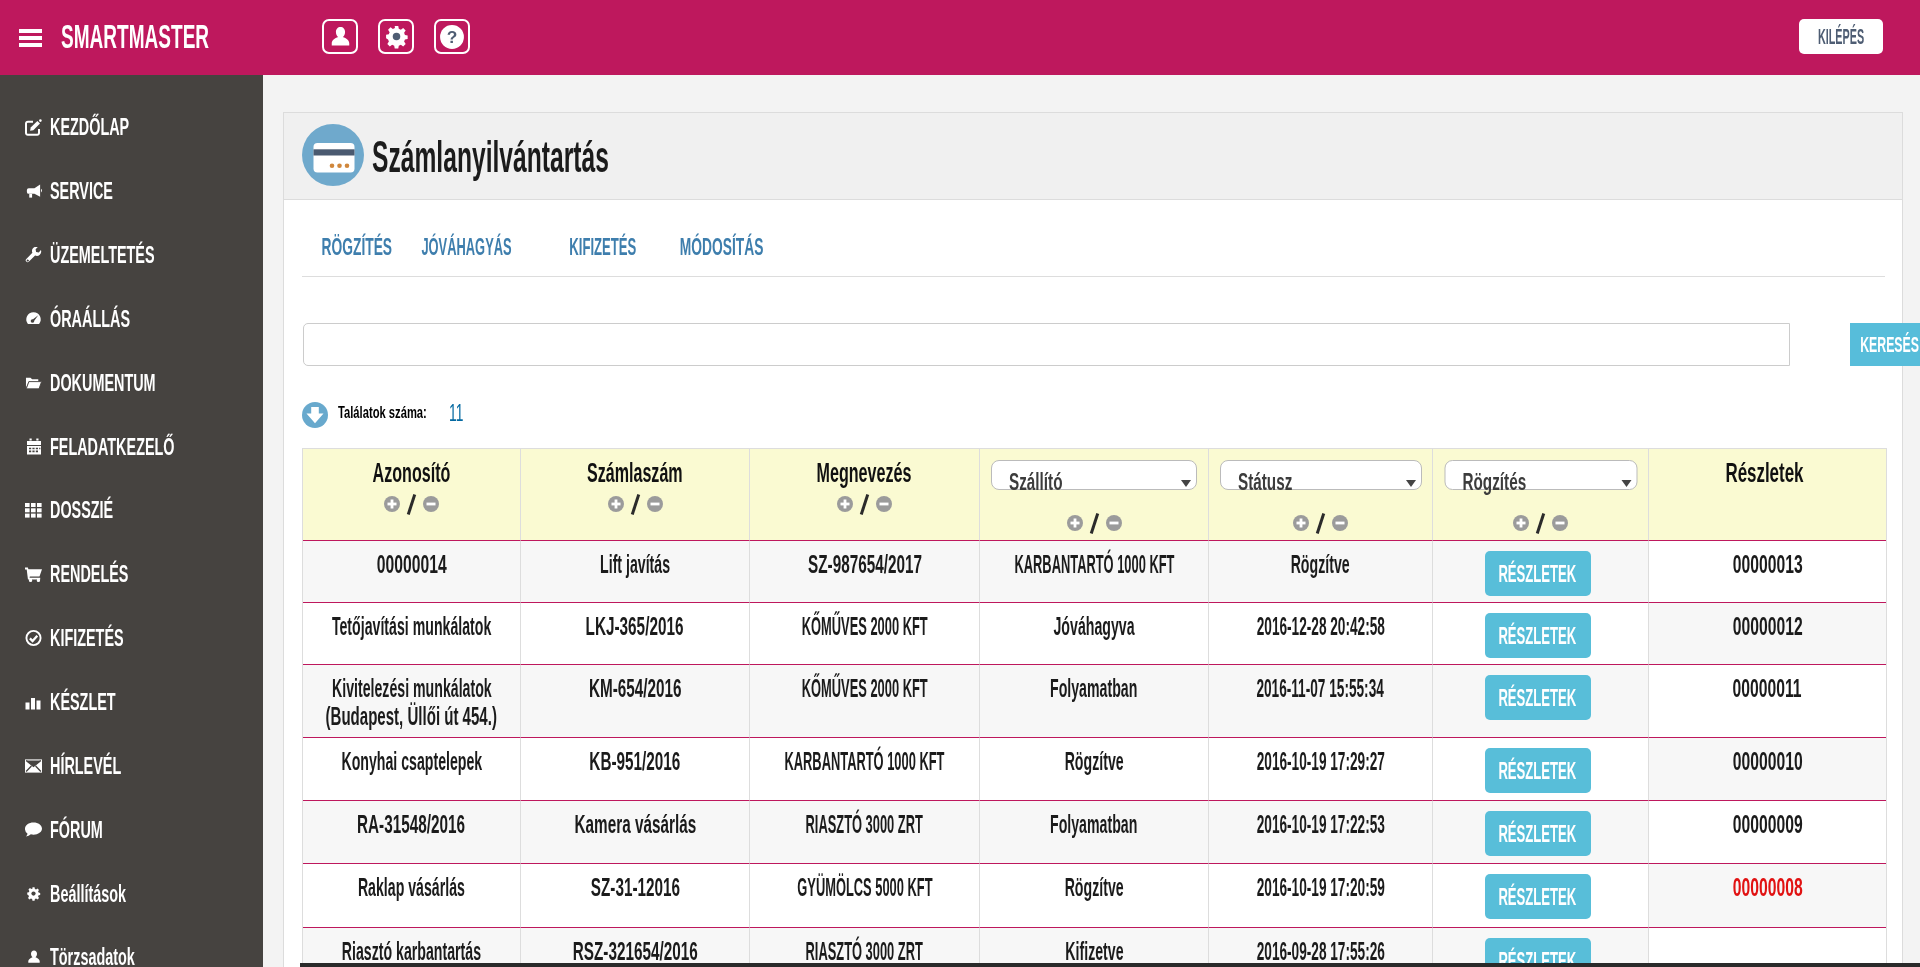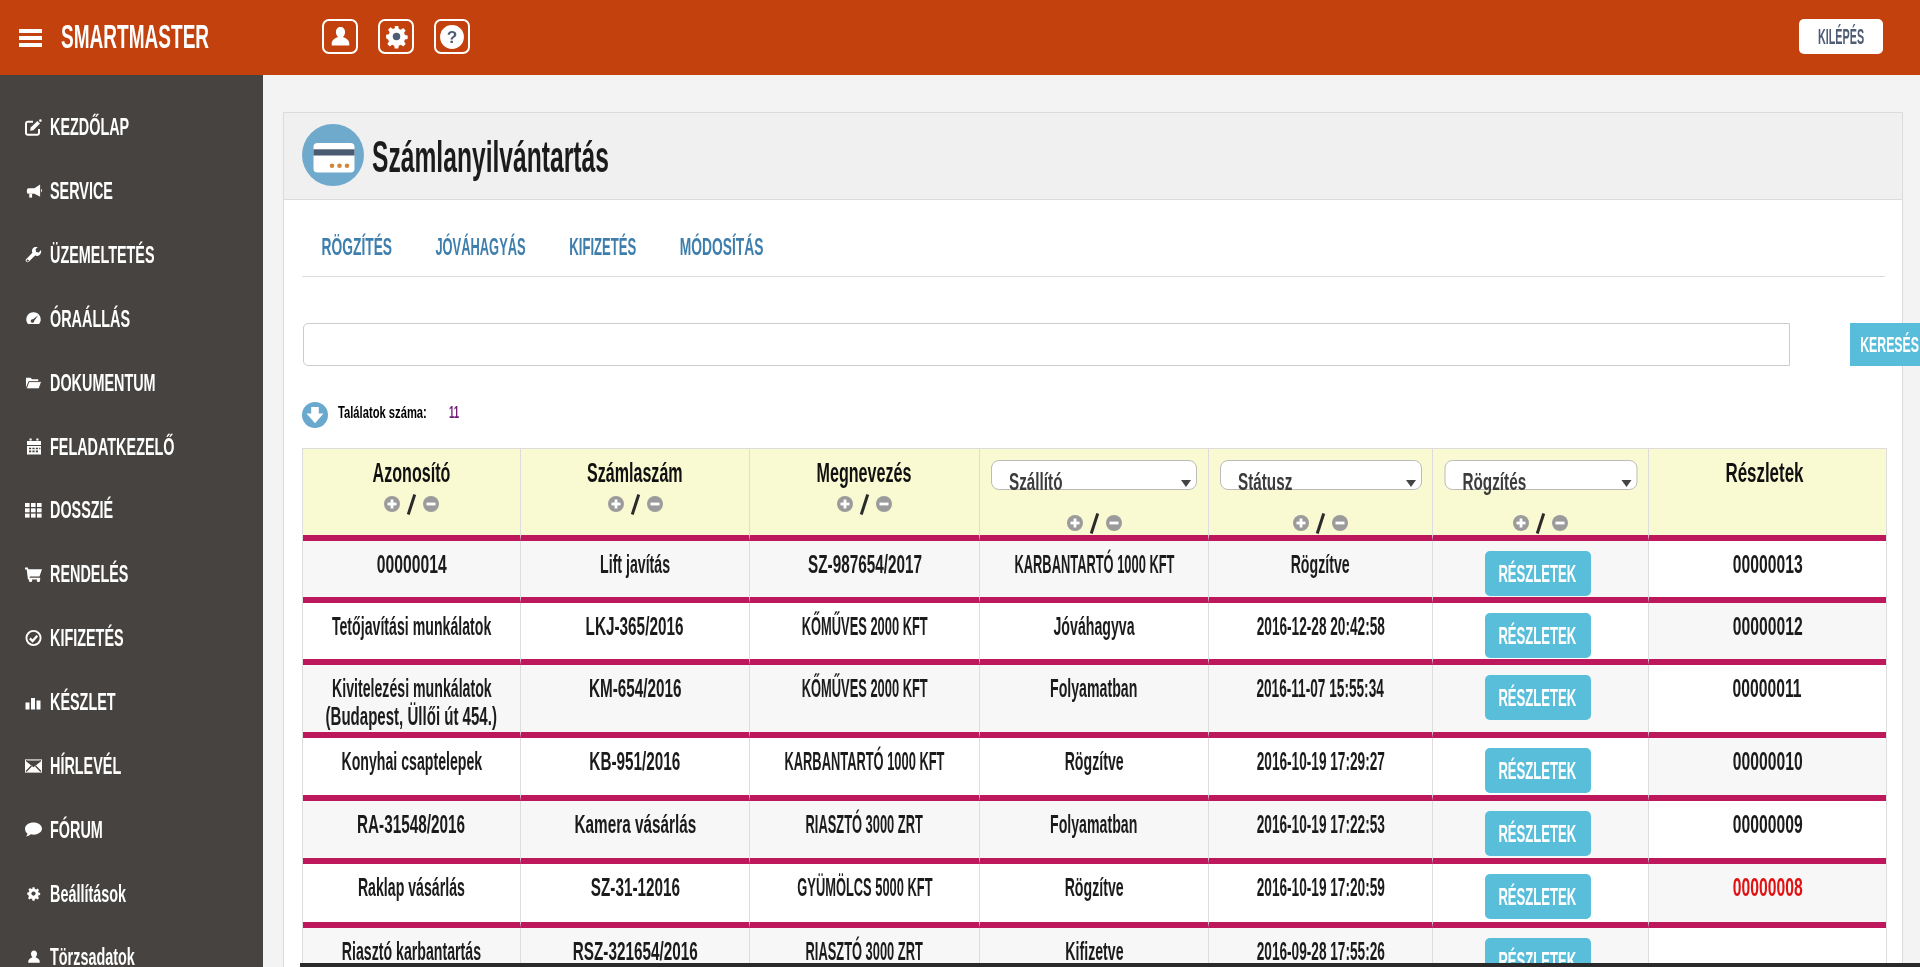--- a/index.html
+++ b/index.html
@@ -1,20 +1,20 @@
 <!DOCTYPE html>
 <html><head><meta charset="utf-8">
 <style>
 *{margin:0;padding:0;box-sizing:border-box}
 html,body{width:1920px;height:967px;overflow:hidden}
 body{font-family:"Liberation Sans",sans-serif;background:#F3F3F3;position:relative}
 .t{display:inline-block;white-space:nowrap;transform:scaleX(var(--k,.56));transform-origin:50% 50%}
 .tl{transform-origin:0 50%}
 
-#topbar{position:absolute;left:0;top:0;width:1920px;height:75px;background:#c2410c}
+#topbar{position:absolute;left:0;top:0;width:1920px;height:75px;background:#be185d}
 #burger{position:absolute;left:19px;top:29px;width:23px;height:18px}
 #burger i{position:absolute;left:0;width:23px;height:4px;background:#fff}
 #brand{position:absolute;left:61px;top:13px;height:46px;line-height:46px;font-weight:bold;font-size:34px;color:#fff}
 .tbtn{position:absolute;top:19px;width:36px;height:35px;border:2px solid #fff;border-radius:7px;display:flex;align-items:center;justify-content:center}
 #kilepes{position:absolute;left:1799px;top:19px;width:84px;height:35px;background:#fff;border-radius:5px;color:#4E5D73;font-weight:bold;font-size:22px;display:flex;align-items:center;justify-content:center}
 
 #sidebar{position:absolute;left:0;top:75px;width:263px;height:892px;background:#464340}
 .sitem{position:absolute;left:0;width:263px;height:26px;display:flex;align-items:center}
 .sicon{position:absolute;left:25px;width:17px;height:26px;display:flex;align-items:center;justify-content:center}
 .slabel{position:absolute;left:50px;font-weight:bold;font-size:24px;color:#fff;line-height:26px}
@@ -26,24 +26,24 @@
 
 .tab{position:absolute;top:105px;height:58px;font-weight:bold;font-size:23px;color:#3E7EAD;display:flex;align-items:center;justify-content:center}
 #tabline{position:absolute;left:18px;top:163px;width:1583px;height:1px;background:#DDD}
 #activetab{position:absolute;left:505px;top:105px;width:141px;height:59px;background:#fff;border:1px solid #DDD;border-bottom:none;border-radius:5px 5px 0 0;color:#4B4B4B;font-weight:bold;font-size:23px;display:flex;align-items:center;justify-content:center}
 
 #searchbox{position:absolute;left:19px;top:210px;width:1487px;height:43px;background:#fff;border:1px solid #CCC;border-radius:5px 0 0 5px}
 #searchbtn{position:absolute;left:1566px;top:210px;width:92px;height:43px;background:#57BDDA;border-radius:0 6px 6px 0;color:#fff;font-weight:bold;font-size:22px;display:flex;align-items:center;justify-content:flex-end}
 
 #hitcirc{position:absolute;left:18px;top:289px;width:26px;height:26px}
 #hittext{position:absolute;left:54px;top:287px;height:26px;line-height:26px;font-size:16px;font-weight:bold;color:#000000}
-#hitnum{position:absolute;left:165px;top:287px;height:26px;line-height:26px;font-size:16px;font-weight:bold;color:#701a75}
+#hitnum{position:absolute;left:165px;top:287px;height:26px;line-height:26px;font-size:23px;font-weight:normal;color:#0369a1}
 
 #tbl{position:absolute;left:302px;top:448px;width:1585px;border:1px solid #DDD;display:grid;grid-template-columns:218px 229px 230px 229px 224px 216px 237px;grid-template-rows:92px 62px 62px 73px 63px 63px 64px 61px;background:#fff}
-#tbl>div{border-right:1px solid #DDD;border-bottom:6px solid #be185d;overflow:hidden;position:relative}
+#tbl>div{border-right:1px solid #DDD;border-bottom:1px solid #be185d;overflow:hidden;position:relative}
 #tbl>div:nth-child(7n){border-right:none}
 .hc{background:#FAFAD2;display:flex;flex-direction:column;align-items:center}
 .r1{background:#F7F7F7}
 .r0{background:#FFF}
 .cell{display:flex;flex-direction:column;align-items:center;padding-top:9px;font-weight:bold;font-size:25.5px;line-height:28px;color:#1B1B1B}
 .cell .t{--k:.555}
 .cell .id{--k:.615}
 .cell .dt{--k:.535}
 .cell .inv{--k:.60}
 .cell .up{--k:.505}
@@ -241,21 +241,21 @@
         <circle cx="30" cy="41.8" r="2.3" fill="#D0873C"></circle>
           <circle cx="37.5" cy="41.8" r="2.3" fill="#D0873C"></circle>
           <circle cx="45" cy="41.8" r="2.3" fill="#D0873C"></circle>
       </svg>
     </div>
     <div id="title"><span class="t tl" style="--k:.56">Számlanyilvántartás</span></div>
   </div>
   <div class="tab" style="left:23px;width:100px">
       <span class="t" style="--k:.60">RÖGZÍTÉS</span>
     </div>
-  <div class="tab" style="left:147px;width:100px">
+  <div class="tab" style="left:133px;width:100px">
       <span class="t" style="--k:.56">JÓVÁHAGYÁS</span>
     </div>
   <div class="tab" style="left:269px;width:100px">
       <span class="t" style="--k:.57">KIFIZETÉS</span>
     </div>
   <div class="tab" style="left:388px;width:100px">
       <span class="t" style="--k:.60">MÓDOSÍTÁS</span>
     </div>
   <div id="tabline"></div>
   <div id="searchbox"></div>

